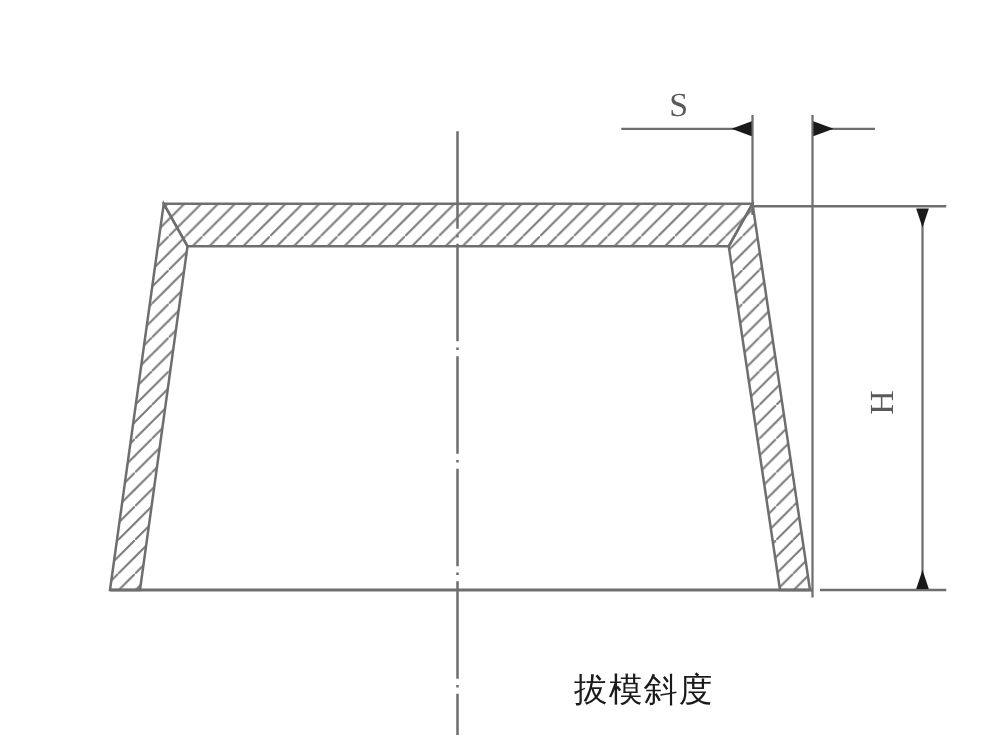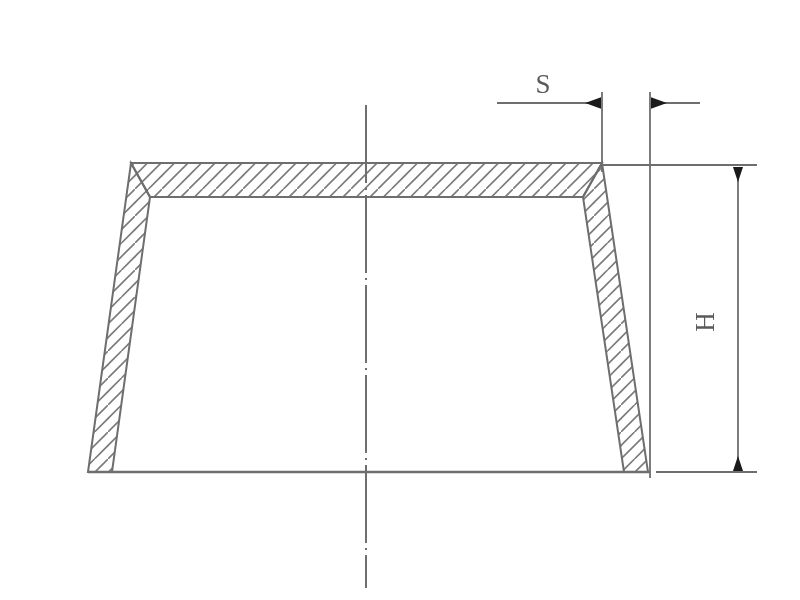--- a/index.html
+++ b/index.html
@@ -97,14 +97,15 @@
       <line x1="600" y1="165" x2="757" y2="165" stroke="#6e6e6e" stroke-width="2"></line>
 
       <line x1="656" y1="472" x2="757" y2="472" stroke="#6e6e6e" stroke-width="2"></line>
 
       <line x1="738" y1="168" x2="738" y2="470" stroke="#6e6e6e" stroke-width="1.8" marker-start="url(#arrowVert)" marker-end="url(#arrowVert)"></line>
 
       <text class="dim-letter" x="714" y="322" text-anchor="middle" transform="rotate(-90 714 322)">H</text>
     </g>
   </svg>
 
+  <div class="caption-label" style="left:459px; top:534px;">拔模斜度</div>
 
 </div>
 
 </body></html>

